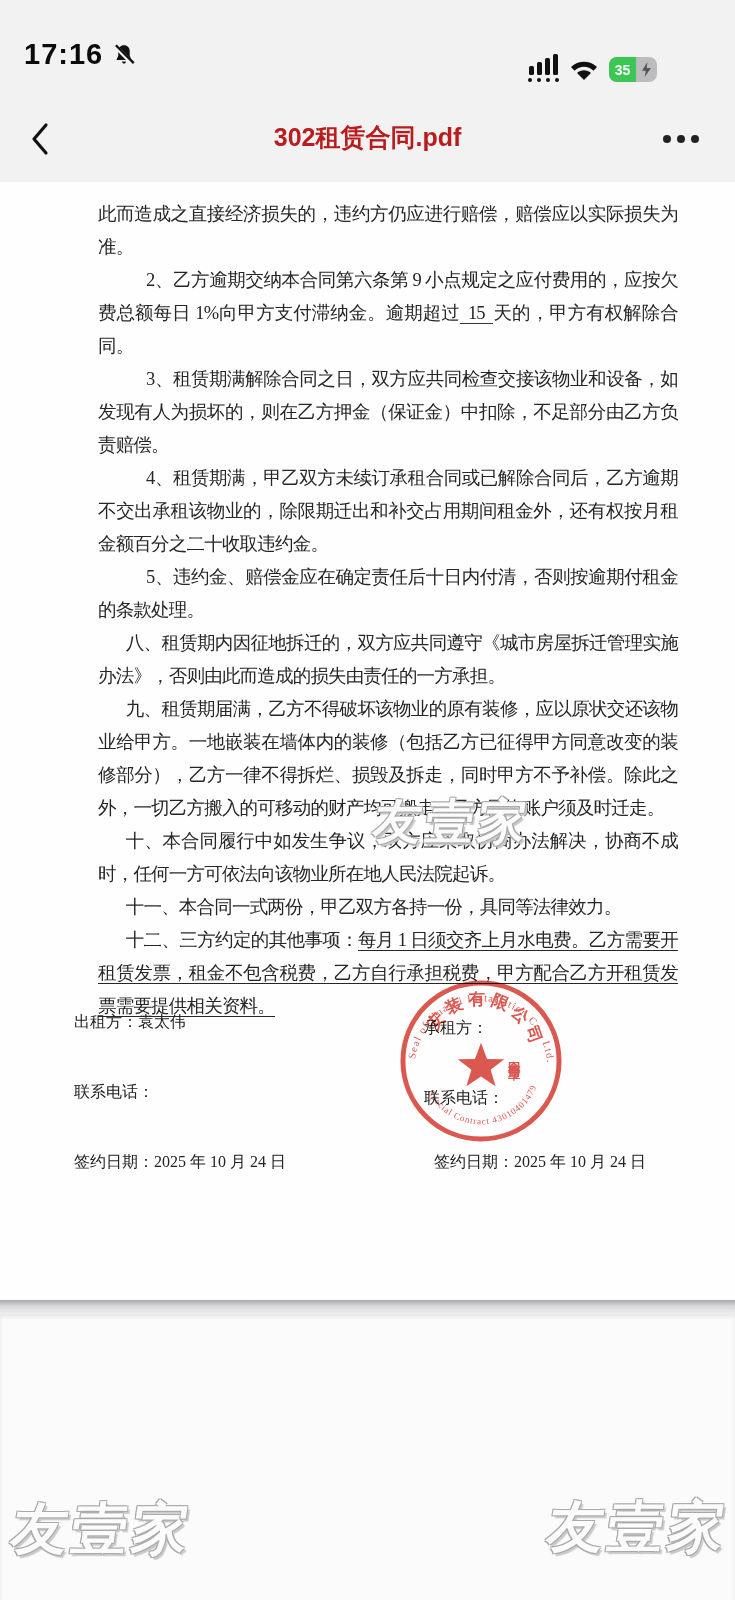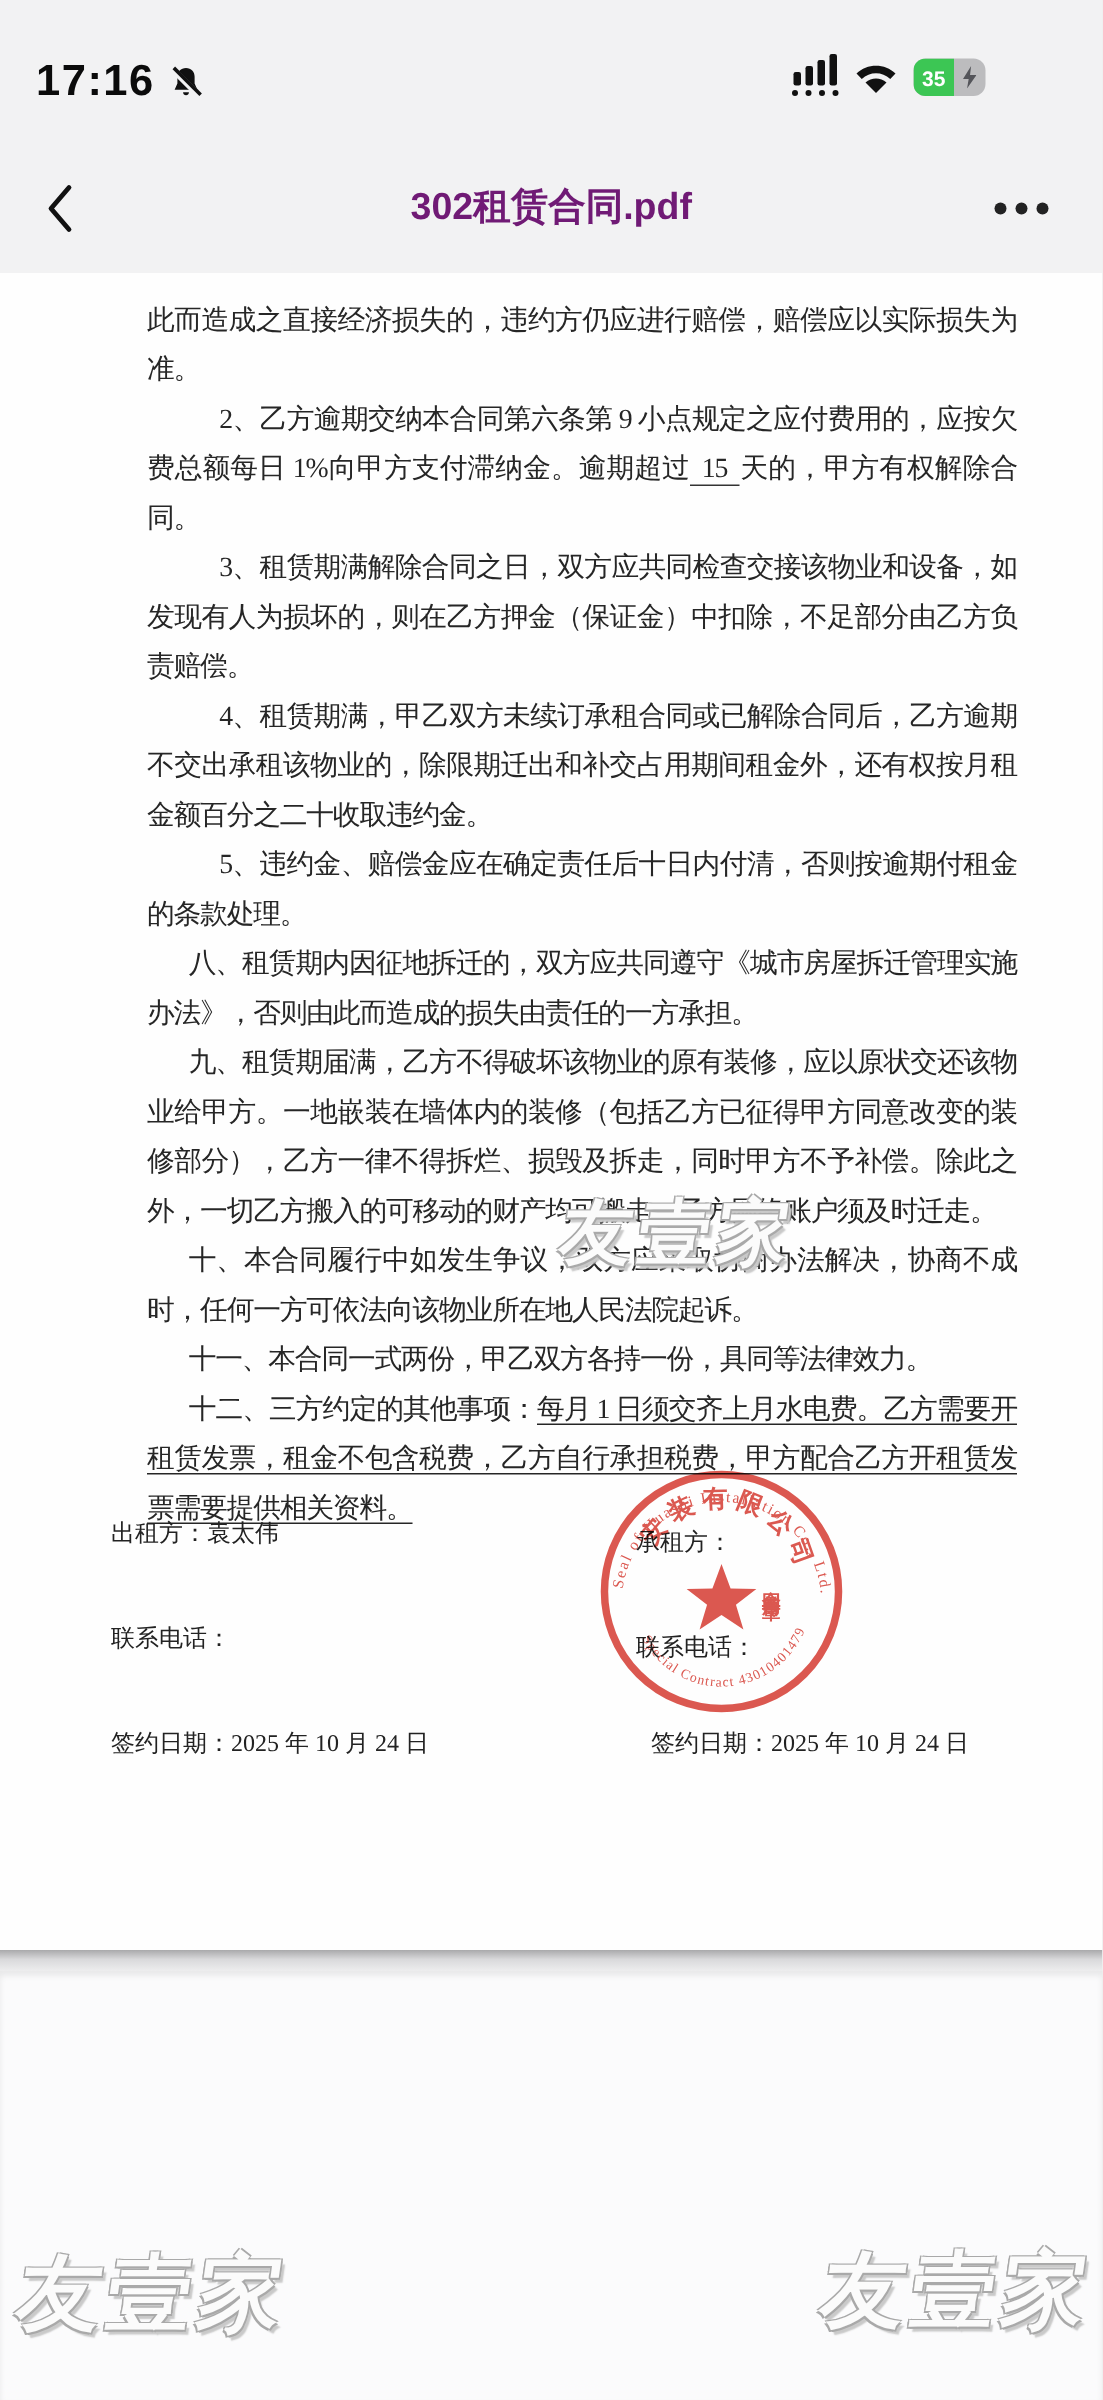--- a/index.html
+++ b/index.html
@@ -8,21 +8,21 @@
     position:relative; width:735px; height:1600px; margin:0 auto;
     background:#f2f2f3; overflow:hidden;
     font-family:"Liberation Sans", sans-serif; color:#111;
   }
 
   
   .status-bar { position:absolute; left:0; top:0; width:735px; height:95px; background:#f2f2f3; z-index:10; }
   .status-left { position:absolute; left:24px; top:38px; display:flex; align-items:center; gap:8px; }
   .status-time { font-size:29px; font-weight:700; color:#0b0b0b; letter-spacing:1px; }
   .bell-icon svg { display:block; }
-  .status-right { position:absolute; right:78px; top:36px; display:flex; align-items:flex-end; gap:10px; }
+  .status-right { position:absolute; right:78px; top:54px; display:flex; align-items:flex-end; gap:10px; }
   .signal { display:flex; flex-direction:column; align-items:center; gap:3px; }
   .signal-bars { display:flex; align-items:flex-end; gap:3px; }
   .signal-bars i { display:block; width:5px; background:#111; border-radius:1.5px; }
   .signal-dots { display:flex; gap:5px; }
   .signal-dots i { display:block; width:4px; height:4px; background:#111; border-radius:50%; }
   .wifi-icon svg { display:block; }
   .battery {
     position:relative; width:48px; height:25px; border-radius:8px; overflow:hidden;
     background:#bcbcbe; display:flex;
   }
@@ -34,21 +34,21 @@
     flex:1; display:flex; align-items:center; justify-content:center;
   }
   .battery-bolt span {
     display:block; width:9px; height:15px; background:#54555a;
     clip-path:polygon(60% 0, 0 58%, 42% 58%, 30% 100%, 100% 40%, 52% 40%);
   }
 
   
   .nav-bar { position:absolute; left:0; top:95px; width:735px; height:87px; background:#f2f2f3; z-index:10; }
   .back-btn { position:absolute; left:18px; top:22px; width:44px; height:44px; display:flex; align-items:center; justify-content:center; }
-  .nav-title { position:absolute; left:0; right:0; top:26px; text-align:center; font-size:25px; font-weight:700; color:#701a75; }
+  .nav-title { position:absolute; left:0; right:0; top:26px; text-align:center; font-size:25px; font-weight:700; color:#b91c1c; }
   .more-btn { position:absolute; right:28px; top:22px; width:52px; height:44px; display:flex; align-items:center; justify-content:center; gap:6px; }
   .more-btn i { display:block; width:8px; height:8px; border-radius:50%; background:#222; }
 
   
   .pdf-viewport { position:absolute; left:0; top:182px; width:735px; height:1418px; }
   .page1 { position:absolute; left:0; top:0; width:735px; height:1118px; background:#fefefe; }
   .page-divider { position:absolute; left:0; top:1118px; width:735px; height:14px;
      background:linear-gradient(#a9a9ab, #d9d9db 45%, #ededee); }
   .page2 { position:absolute; left:0; top:1132px; width:735px; height:286px; background:#fbfbfc;
      box-shadow:inset 0 3px 4px rgba(0,0,0,.08); }

